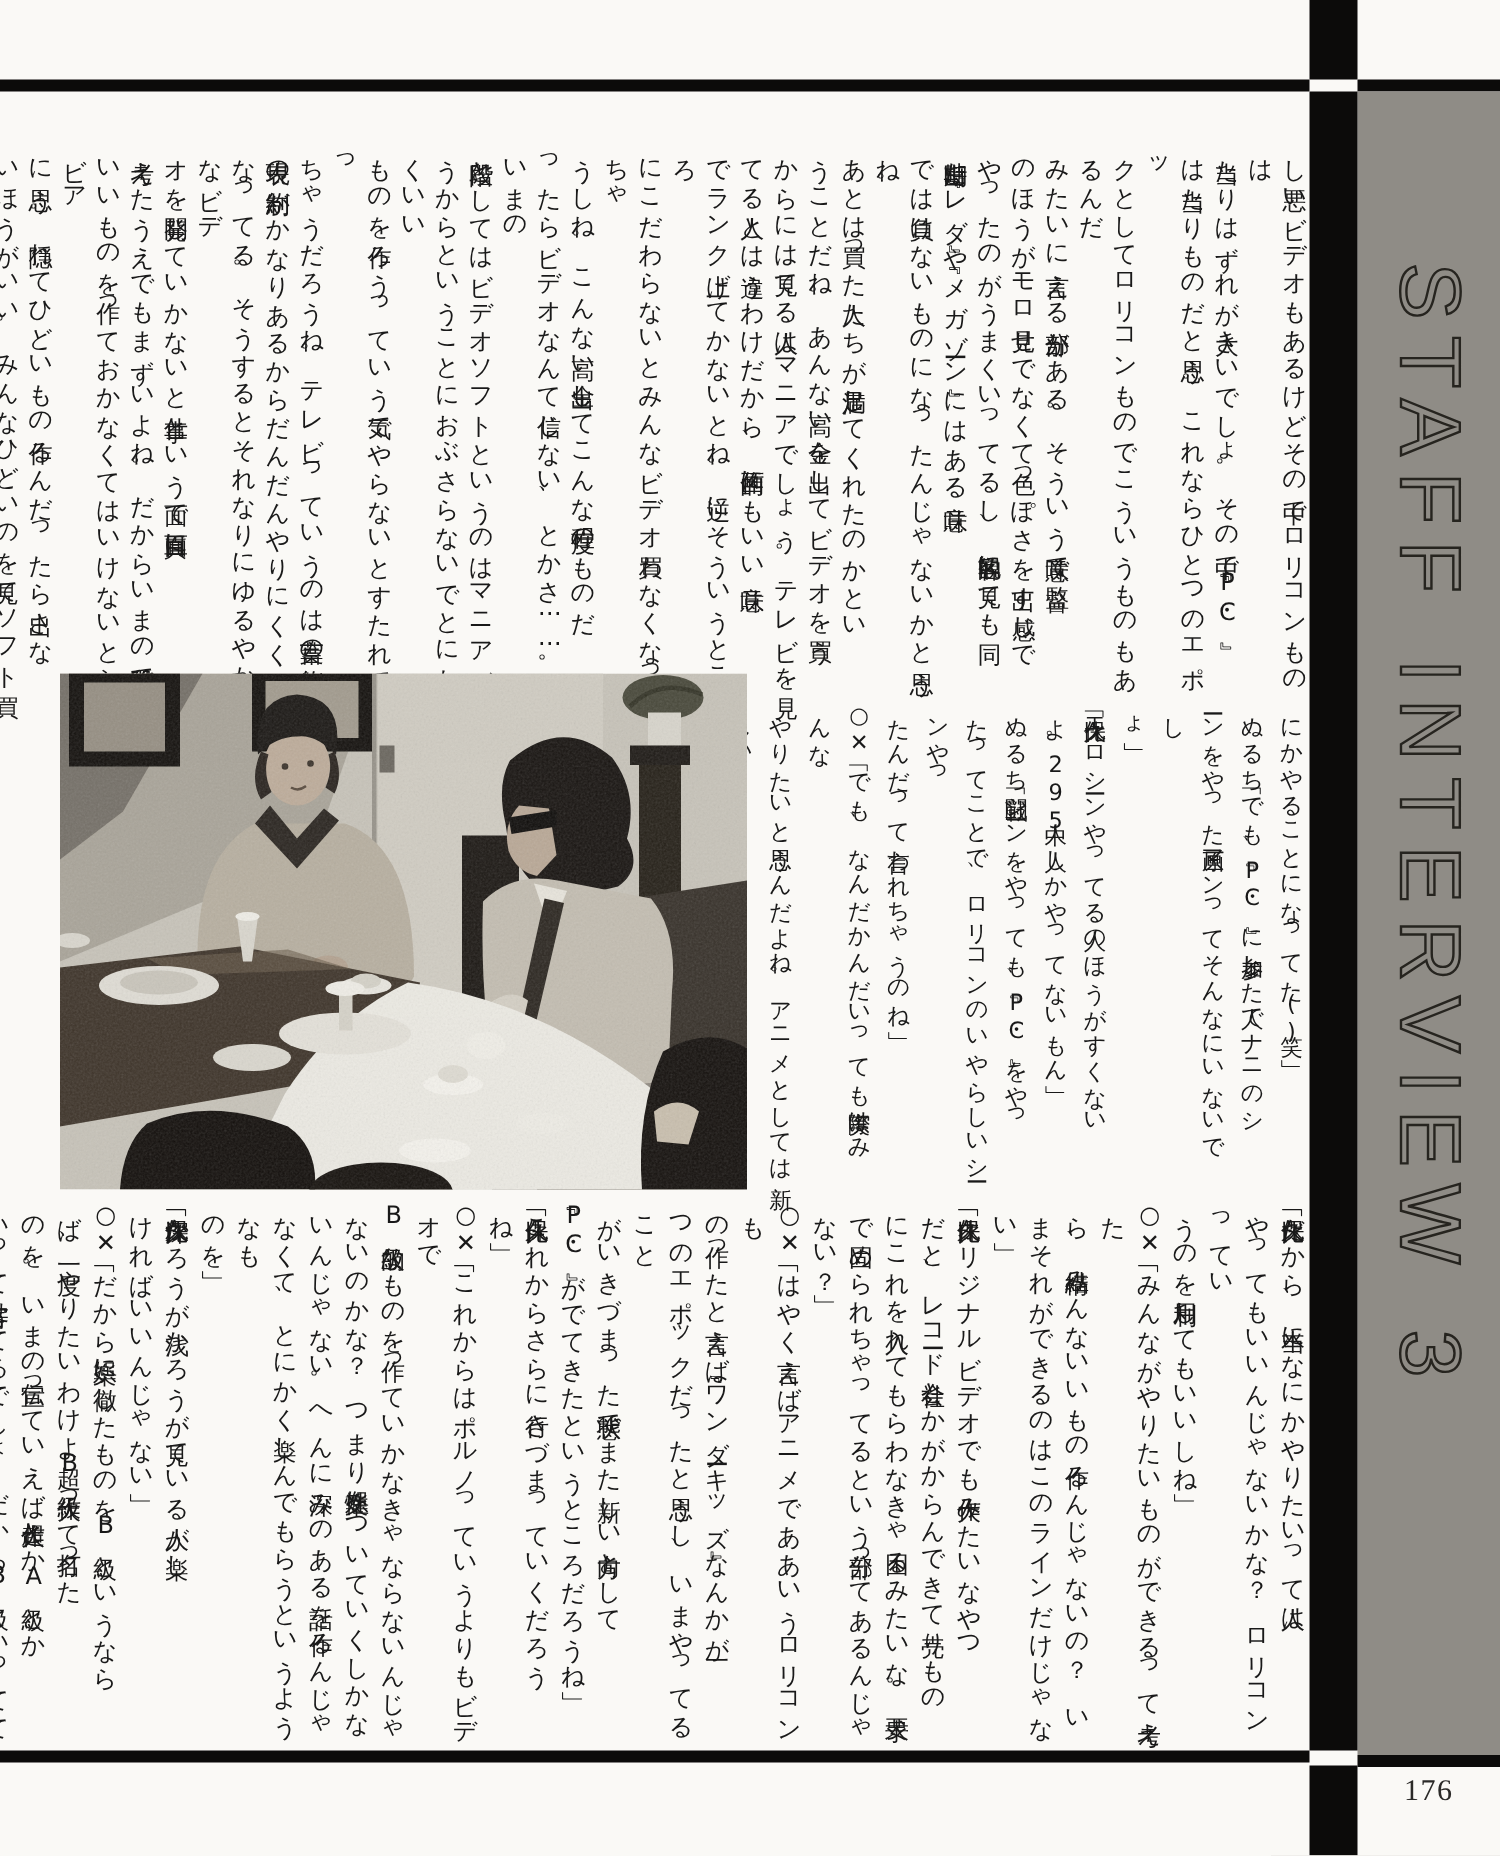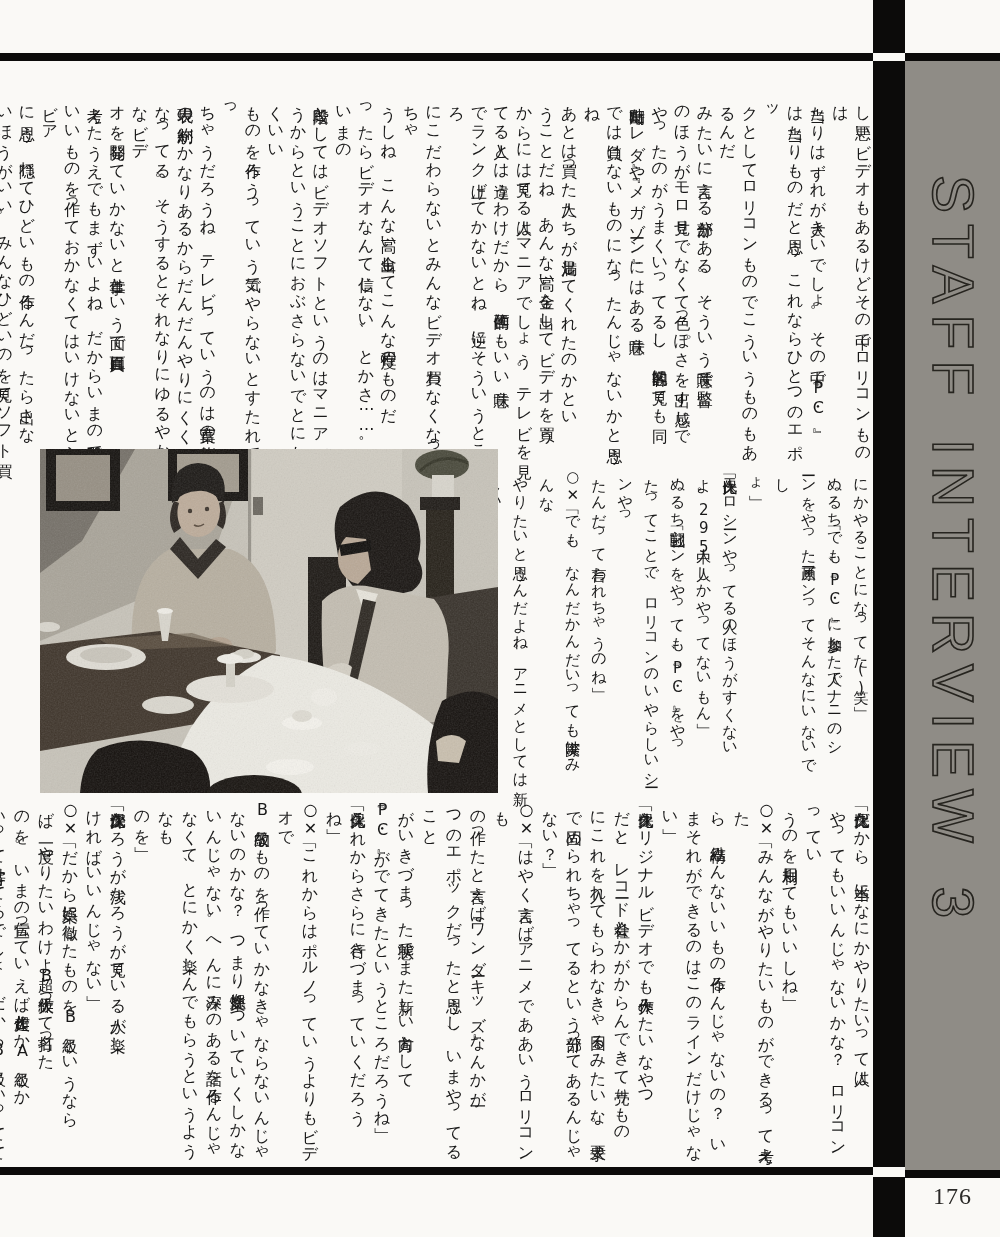--- a/index.html
+++ b/index.html
@@ -28,21 +28,21 @@
   #top-text{left:102px;top:95px;width:772px;height:372px;
     font-size:16px;line-height:22.6px;letter-spacing:0.6px;}
   #middle-text{left:508px;top:468px;width:366px;height:314px;
     font-size:15px;line-height:26.2px;letter-spacing:0.3px;}
   #bottom-text{left:56px;top:800px;width:818px;height:362px;
     font-size:16px;line-height:24px;letter-spacing:0.3px;}
   #photo{position:absolute;left:40px;top:449px;width:458px;height:344px;}
   #photo svg{display:block;width:100%;height:100%;}
   #page-number{
     position:absolute;left:905px;top:1183px;width:95px;text-align:center;
-    font-family:"Liberation Serif",serif;font-size:24px;color:#2b2a28;letter-spacing:1px;
+    font-family:"Liberation Serif",serif;font-size:20px;color:#2b2a28;letter-spacing:1px;
   }
 </style>
 </head>
 <body>
 
 <div id="page">
 
   <div class="black" style="left:0;top:53px;width:873px;height:8px;"></div>
   <div class="black" style="left:873px;top:0;width:32px;height:53px;"></div>
   <div class="black" style="left:905px;top:53px;width:95px;height:8px;"></div>

